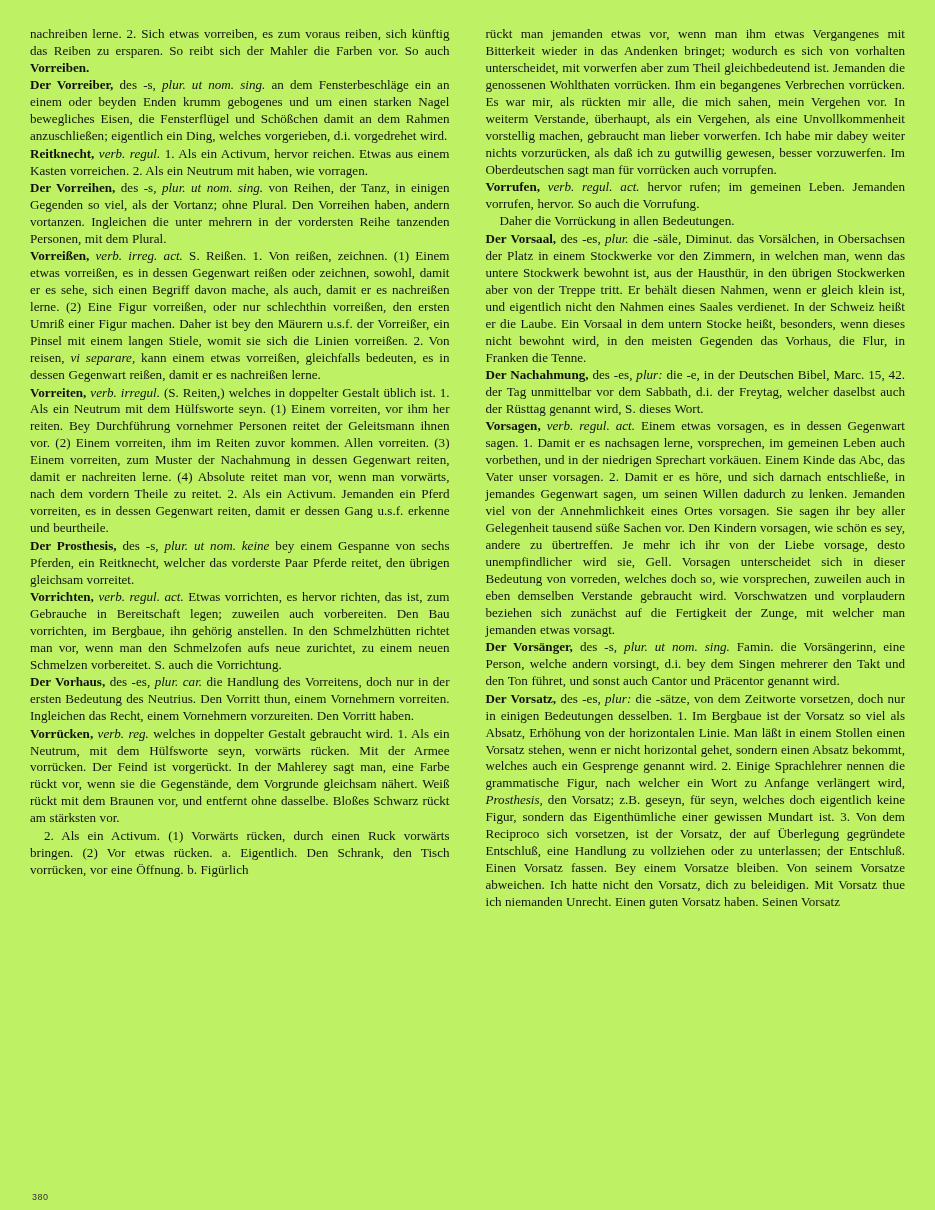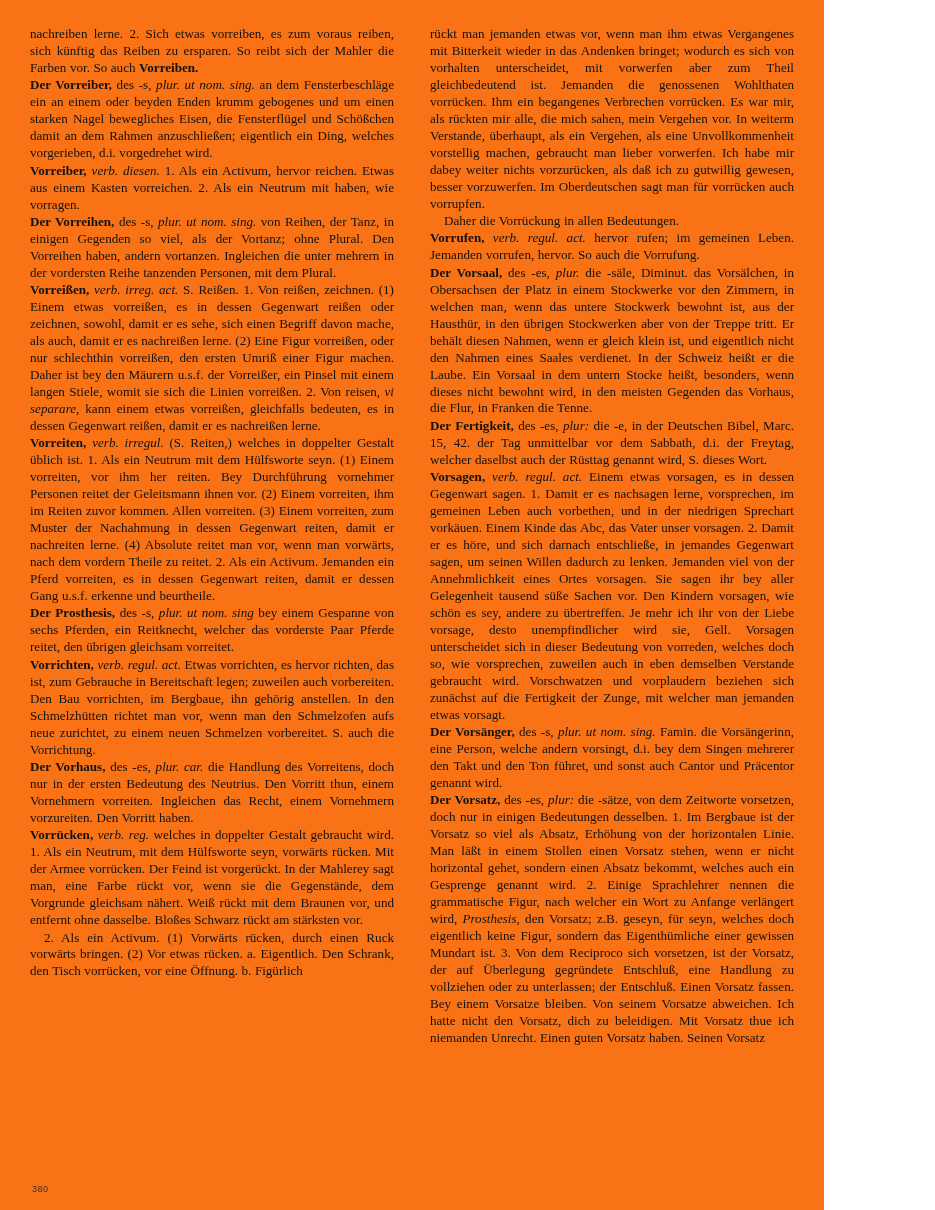--- a/index.html
+++ b/index.html
@@ -6,25 +6,25 @@
     margin: 0;
     padding: 0;
     background: #ffffff;
   }
   body {
     font-family: "Liberation Serif", serif;
     color: #111;
   }
   .page {
     position: relative;
-    width: 824px;
+    width: 935px;
     height: 1210px;
     box-sizing: border-box;
     padding: 26px 30px 0 30px;
-    background: #f97316;
+    background: #bef264;
     overflow: hidden;
   }
   .columns {
     display: flex;
     gap: 28px;
     height: 1148px;
   }
   .col {
     width: 50%;
     box-sizing: border-box;
@@ -37,50 +37,50 @@
     text-align: justify;
     text-justify: inter-word;
     margin: 0 0 0.5px 0;
     hyphens: manual;
     word-spacing: 0.02em;
   }
   .entry.indent { text-indent: 14px; }
   .pageno {
     position: absolute;
     left: 32px;
-    bottom: 16px;
+    bottom: 8px;
     font-size: 9px;
     font-family: "Liberation Sans", sans-serif;
     color: #333;
     letter-spacing: 0.5px;
   }
 </style>
 </head>
 <body>
 
 <div class="page">
   <div class="columns">
     <div class="col col-left">
         <p class="entry">nachreiben lerne. 2. Sich etwas vorreiben, es zum voraus reiben, sich künftig das Reiben zu ersparen. So reibt sich der Mahler die Farben vor. So auch <b>Vorreiben.</b></p>
         <p class="entry"><b>Der Vorreiber,</b> des -s, <i>plur. ut nom. sing.</i> an dem Fensterbeschläge ein an einem oder beyden Enden krumm gebogenes und um einen starken Nagel bewegliches Eisen, die Fensterflügel und Schößchen damit an dem Rahmen anzuschließen; eigentlich ein Ding, welches vorgerieben, d.i. vorgedrehet wird.</p>
-        <p class="entry"><b>Vorreiber,</b> <i>verb. diesen.</i> 1. Als ein Activum, hervor reichen. Etwas aus einem Kasten vorreichen. 2. Als ein Neutrum mit haben, wie vorragen.</p>
+        <p class="entry"><b>Reitknecht,</b> <i>verb. regul.</i> 1. Als ein Activum, hervor reichen. Etwas aus einem Kasten vorreichen. 2. Als ein Neutrum mit haben, wie vorragen.</p>
         <p class="entry"><b>Der Vorreihen,</b> des -s, <i>plur. ut nom. sing.</i> von Reihen, der Tanz, in einigen Gegenden so viel, als der Vortanz; ohne Plural. Den Vorreihen haben, andern vortanzen. Ingleichen die unter mehrern in der vordersten Reihe tanzenden Personen, mit dem Plural.</p>
         <p class="entry"><b>Vorreißen,</b> <i>verb. irreg. act.</i> S. Reißen. 1. Von reißen, zeichnen. (1) Einem etwas vorreißen, es in dessen Gegenwart reißen oder zeichnen, sowohl, damit er es sehe, sich einen Begriff davon mache, als auch, damit er es nachreißen lerne. (2) Eine Figur vorreißen, oder nur schlechthin vorreißen, den ersten Umriß einer Figur machen. Daher ist bey den Mäurern u.s.f. der Vorreißer, ein Pinsel mit einem langen Stiele, womit sie sich die Linien vorreißen. 2. Von reisen, <i>vi separare,</i> kann einem etwas vorreißen, gleichfalls bedeuten, es in dessen Gegenwart reißen, damit er es nachreißen lerne.</p>
         <p class="entry"><b>Vorreiten,</b> <i>verb. irregul.</i> (S. Reiten,) welches in doppelter Gestalt üblich ist. 1. Als ein Neutrum mit dem Hülfsworte seyn. (1) Einem vorreiten, vor ihm her reiten. Bey Durchführung vornehmer Personen reitet der Geleitsmann ihnen vor. (2) Einem vorreiten, ihm im Reiten zuvor kommen. Allen vorreiten. (3) Einem vorreiten, zum Muster der Nachahmung in dessen Gegenwart reiten, damit er nachreiten lerne. (4) Absolute reitet man vor, wenn man vorwärts, nach dem vordern Theile zu reitet. 2. Als ein Activum. Jemanden ein Pferd vorreiten, es in dessen Gegenwart reiten, damit er dessen Gang u.s.f. erkenne und beurtheile.</p>
-        <p class="entry"><b>Der Prosthesis,</b> des -s, <i>plur. ut nom. sing</i> bey einem Gespanne von sechs Pferden, ein Reitknecht, welcher das vorderste Paar Pferde reitet, den übrigen gleichsam vorreitet.</p>
+        <p class="entry"><b>Der Prosthesis,</b> des -s, <i>plur. ut nom. keine</i> bey einem Gespanne von sechs Pferden, ein Reitknecht, welcher das vorderste Paar Pferde reitet, den übrigen gleichsam vorreitet.</p>
         <p class="entry"><b>Vorrichten,</b> <i>verb. regul. act.</i> Etwas vorrichten, es hervor richten, das ist, zum Gebrauche in Bereitschaft legen; zuweilen auch vorbereiten. Den Bau vorrichten, im Bergbaue, ihn gehörig anstellen. In den Schmelzhütten richtet man vor, wenn man den Schmelzofen aufs neue zurichtet, zu einem neuen Schmelzen vorbereitet. S. auch die Vorrichtung.</p>
         <p class="entry"><b>Der Vorhaus,</b> des -es, <i>plur. car.</i> die Handlung des Vorreitens, doch nur in der ersten Bedeutung des Neutrius. Den Vorritt thun, einem Vornehmern vorreiten. Ingleichen das Recht, einem Vornehmern vorzureiten. Den Vorritt haben.</p>
         <p class="entry"><b>Vorrücken,</b> <i>verb. reg.</i> welches in doppelter Gestalt gebraucht wird. 1. Als ein Neutrum, mit dem Hülfsworte seyn, vorwärts rücken. Mit der Armee vorrücken. Der Feind ist vorgerückt. In der Mahlerey sagt man, eine Farbe rückt vor, wenn sie die Gegenstände, dem Vorgrunde gleichsam nähert. Weiß rückt mit dem Braunen vor, und entfernt ohne dasselbe. Bloßes Schwarz rückt am stärksten vor.</p>
         <p class="entry indent">2. Als ein Activum. (1) Vorwärts rücken, durch einen Ruck vorwärts bringen. (2) Vor etwas rücken. a. Eigentlich. Den Schrank, den Tisch vorrücken, vor eine Öffnung. b. Figürlich</p>
       </div>
     <div class="col col-right">
         <p class="entry">rückt man jemanden etwas vor, wenn man ihm etwas Vergangenes mit Bitterkeit wieder in das Andenken bringet; wodurch es sich von vorhalten unterscheidet, mit vorwerfen aber zum Theil gleichbedeutend ist. Jemanden die genossenen Wohlthaten vorrücken. Ihm ein begangenes Verbrechen vorrücken. Es war mir, als rückten mir alle, die mich sahen, mein Vergehen vor. In weiterm Verstande, überhaupt, als ein Vergehen, als eine Unvollkommenheit vorstellig machen, gebraucht man lieber vorwerfen. Ich habe mir dabey weiter nichts vorzurücken, als daß ich zu gutwillig gewesen, besser vorzuwerfen. Im Oberdeutschen sagt man für vorrücken auch vorrupfen.</p>
+        <p class="entry"><b>Vorrufen,</b> <i>verb. regul. act.</i> hervor rufen; im gemeinen Leben. Jemanden vorrufen, hervor. So auch die Vorrufung.</p>
         <p class="entry indent">Daher die Vorrückung in allen Bedeutungen.</p>
-        <p class="entry"><b>Vorrufen,</b> <i>verb. regul. act.</i> hervor rufen; im gemeinen Leben. Jemanden vorrufen, hervor. So auch die Vorrufung.</p>
         <p class="entry"><b>Der Vorsaal,</b> des -es, <i>plur.</i> die -säle, Diminut. das Vorsälchen, in Obersachsen der Platz in einem Stockwerke vor den Zimmern, in welchen man, wenn das untere Stockwerk bewohnt ist, aus der Hausthür, in den übrigen Stockwerken aber von der Treppe tritt. Er behält diesen Nahmen, wenn er gleich klein ist, und eigentlich nicht den Nahmen eines Saales verdienet. In der Schweiz heißt er die Laube. Ein Vorsaal in dem untern Stocke heißt, besonders, wenn dieses nicht bewohnt wird, in den meisten Gegenden das Vorhaus, die Flur, in Franken die Tenne.</p>
-        <p class="entry"><b>Der Fertigkeit,</b> des -es, <i>plur:</i> die -e, in der Deutschen Bibel, Marc. 15, 42. der Tag unmittelbar vor dem Sabbath, d.i. der Freytag, welcher daselbst auch der Rüsttag genannt wird, S. dieses Wort.</p>
+        <p class="entry"><b>Der Nachahmung,</b> des -es, <i>plur:</i> die -e, in der Deutschen Bibel, Marc. 15, 42. der Tag unmittelbar vor dem Sabbath, d.i. der Freytag, welcher daselbst auch der Rüsttag genannt wird, S. dieses Wort.</p>
         <p class="entry"><b>Vorsagen,</b> <i>verb. regul. act.</i> Einem etwas vorsagen, es in dessen Gegenwart sagen. 1. Damit er es nachsagen lerne, vorsprechen, im gemeinen Leben auch vorbethen, und in der niedrigen Sprechart vorkäuen. Einem Kinde das Abc, das Vater unser vorsagen. 2. Damit er es höre, und sich darnach entschließe, in jemandes Gegenwart sagen, um seinen Willen dadurch zu lenken. Jemanden viel von der Annehmlichkeit eines Ortes vorsagen. Sie sagen ihr bey aller Gelegenheit tausend süße Sachen vor. Den Kindern vorsagen, wie schön es sey, andere zu übertreffen. Je mehr ich ihr von der Liebe vorsage, desto unempfindlicher wird sie, Gell. Vorsagen unterscheidet sich in dieser Bedeutung von vorreden, welches doch so, wie vorsprechen, zuweilen auch in eben demselben Verstande gebraucht wird. Vorschwatzen und vorplaudern beziehen sich zunächst auf die Fertigkeit der Zunge, mit welcher man jemanden etwas vorsagt.</p>
         <p class="entry"><b>Der Vorsänger,</b> des -s, <i>plur. ut nom. sing.</i> Famin. die Vorsängerinn, eine Person, welche andern vorsingt, d.i. bey dem Singen mehrerer den Takt und den Ton führet, und sonst auch Cantor und Präcentor genannt wird.</p>
         <p class="entry"><b>Der Vorsatz,</b> des -es, <i>plur:</i> die -sätze, von dem Zeitworte vorsetzen, doch nur in einigen Bedeutungen desselben. 1. Im Bergbaue ist der Vorsatz so viel als Absatz, Erhöhung von der horizontalen Linie. Man läßt in einem Stollen einen Vorsatz stehen, wenn er nicht horizontal gehet, sondern einen Absatz bekommt, welches auch ein Gesprenge genannt wird. 2. Einige Sprachlehrer nennen die grammatische Figur, nach welcher ein Wort zu Anfange verlängert wird, <i>Prosthesis,</i> den Vorsatz; z.B. geseyn, für seyn, welches doch eigentlich keine Figur, sondern das Eigenthümliche einer gewissen Mundart ist. 3. Von dem Reciproco sich vorsetzen, ist der Vorsatz, der auf Überlegung gegründete Entschluß, eine Handlung zu vollziehen oder zu unterlassen; der Entschluß. Einen Vorsatz fassen. Bey einem Vorsatze bleiben. Von seinem Vorsatze abweichen. Ich hatte nicht den Vorsatz, dich zu beleidigen. Mit Vorsatz thue ich niemanden Unrecht. Einen guten Vorsatz haben. Seinen Vorsatz</p>
       </div>
   </div>
   <div class="pageno">380</div>
 </div>
 
 </body></html>

